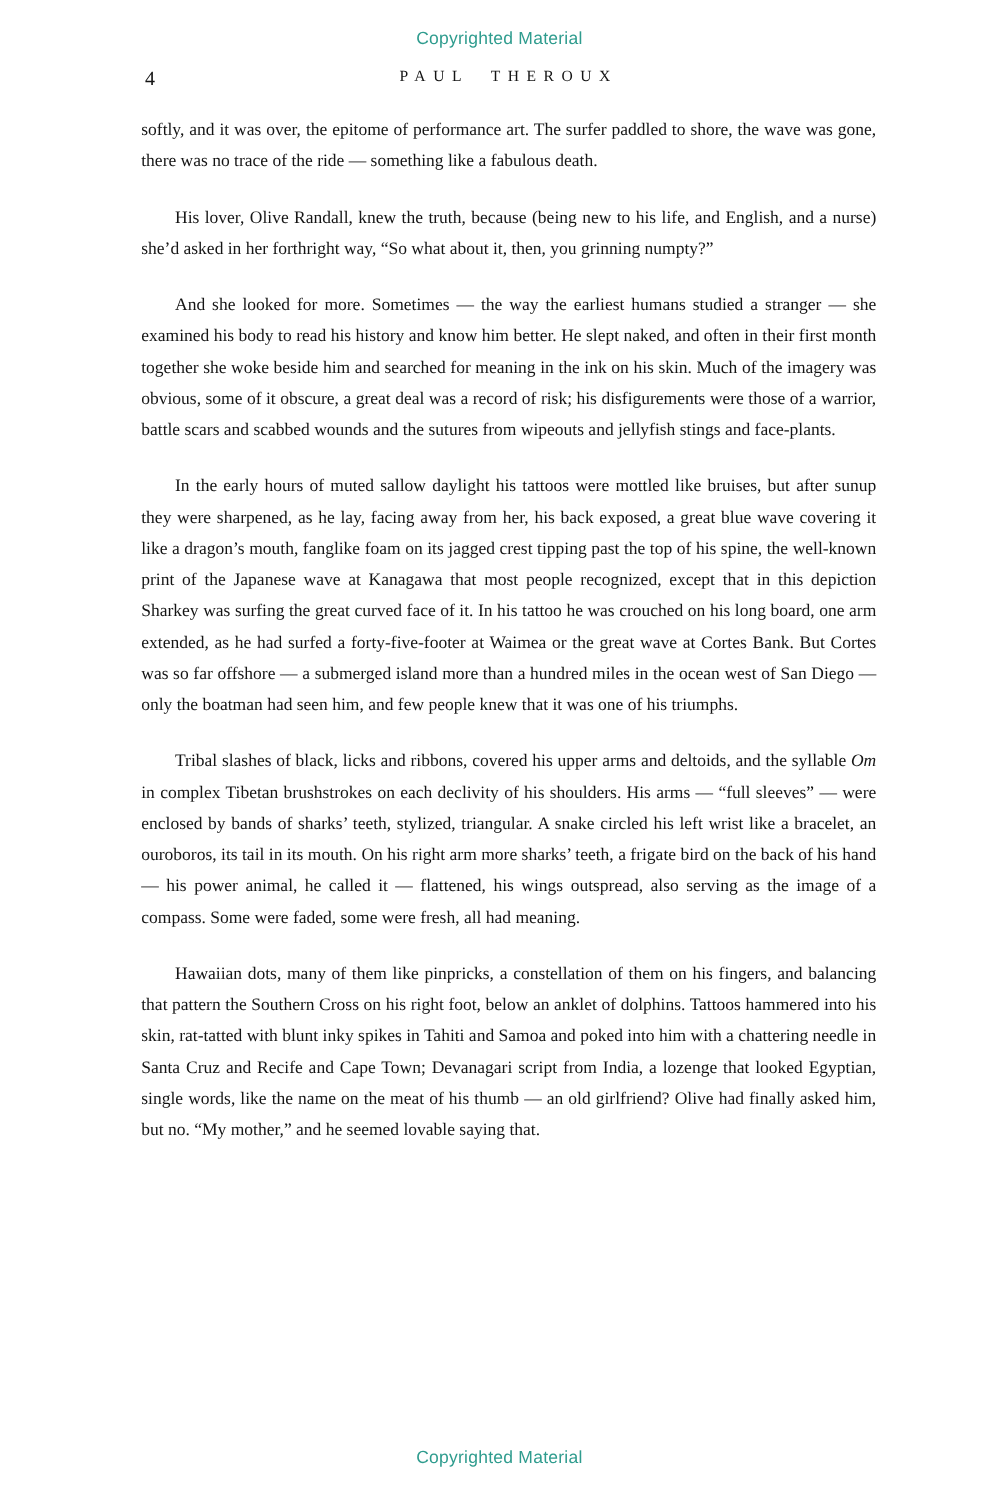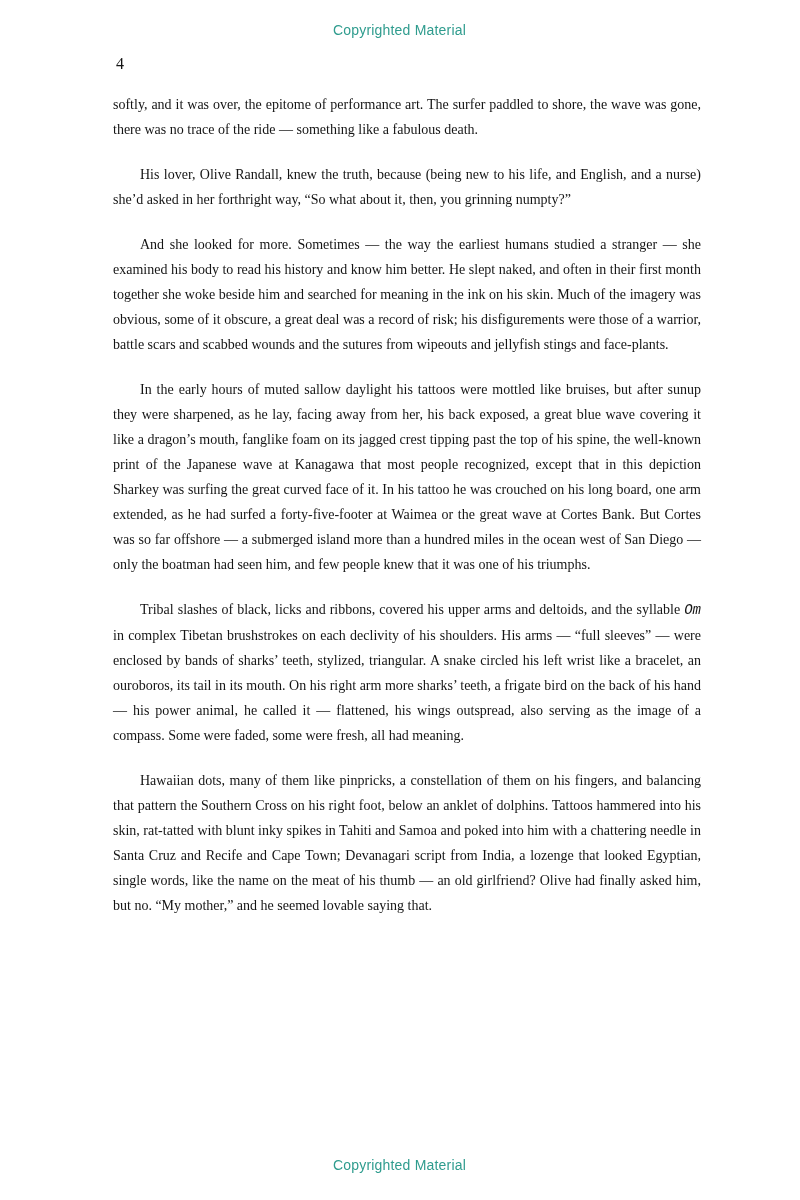--- a/index.html
+++ b/index.html
@@ -44,31 +44,32 @@
   }
   .body-text {
     position: absolute;
     top: 92px; left: 113px; width: 588px;
     font-size: 14px;
     line-height: 25px;
     text-align: justify;
   }
   .para { text-align: justify; }
   .para.indent { text-indent: 27px; margin-top: 20px; }
-  .para em { font-style: italic; font-family: Liberation Mono, monospace; }
+  .para em { font-style: italic; }
 </style>
 </head>
 <body>
 
 <div class="page">
 
   <div class="notice notice-top" style="color: rgb(47, 156, 142);">Copyrighted Material</div>
 
   <div class="header-row">
     <span class="page-number">4</span>
+    <span class="running-header">PAUL THEROUX</span>
   </div>
 
   <div class="body-text">
       <p class="para">softly, and it was over, the epitome of performance art. The surfer paddled to shore, the wave was gone, there was no trace of the ride — something like a fabulous death.</p>
       <p class="para indent">His lover, Olive Randall, knew the truth, because (being new to his life, and English, and a nurse) she’d asked in her forthright way, “So what about it, then, you grinning numpty?”</p>
       <p class="para indent">And she looked for more. Sometimes — the way the earliest humans studied a stranger — she examined his body to read his history and know him better. He slept naked, and often in their first month together she woke beside him and searched for meaning in the ink on his skin. Much of the imagery was obvious, some of it obscure, a great deal was a record of risk; his disfigurements were those of a warrior, battle scars and scabbed wounds and the sutures from wipeouts and jellyfish stings and face-plants.</p>
       <p class="para indent">In the early hours of muted sallow daylight his tattoos were mottled like bruises, but after sunup they were sharpened, as he lay, facing away from her, his back exposed, a great blue wave covering it like a dragon’s mouth, fanglike foam on its jagged crest tipping past the top of his spine, the well-known print of the Japanese wave at Kanagawa that most people recognized, except that in this depiction Sharkey was surfing the great curved face of it. In his tattoo he was crouched on his long board, one arm extended, as he had surfed a forty-five-footer at Waimea or the great wave at Cortes Bank. But Cortes was so far offshore — a submerged island more than a hundred miles in the ocean west of San Diego — only the boatman had seen him, and few people knew that it was one of his triumphs.</p>
       <p class="para indent">Tribal slashes of black, licks and ribbons, covered his upper arms and deltoids, and the syllable <em>Om</em> in complex Tibetan brushstrokes on each declivity of his shoulders. His arms — “full sleeves” — were enclosed by bands of sharks’ teeth, stylized, triangular. A snake circled his left wrist like a bracelet, an ouroboros, its tail in its mouth. On his right arm more sharks’ teeth, a frigate bird on the back of his hand — his power animal, he called it — flattened, his wings outspread, also serving as the image of a compass. Some were faded, some were fresh, all had meaning.</p>
       <p class="para indent">Hawaiian dots, many of them like pinpricks, a constellation of them on his fingers, and balancing that pattern the Southern Cross on his right foot, below an anklet of dolphins. Tattoos hammered into his skin, rat-tatted with blunt inky spikes in Tahiti and Samoa and poked into him with a chattering needle in Santa Cruz and Recife and Cape Town; Devanagari script from India, a lozenge that looked Egyptian, single words, like the name on the meat of his thumb — an old girlfriend? Olive had finally asked him, but no. “My mother,” and he seemed lovable saying that.</p>
     </div>

